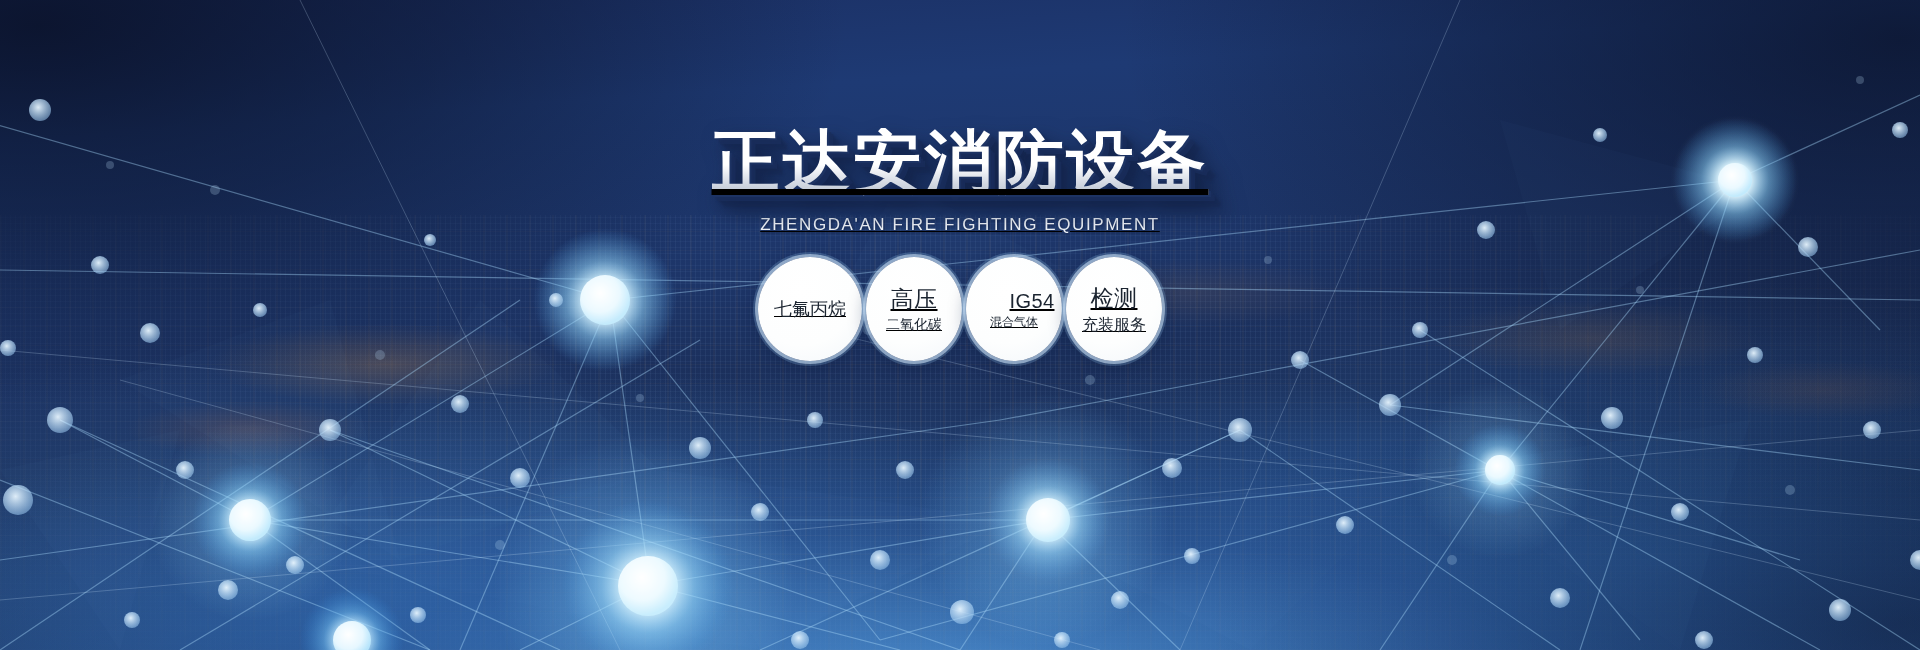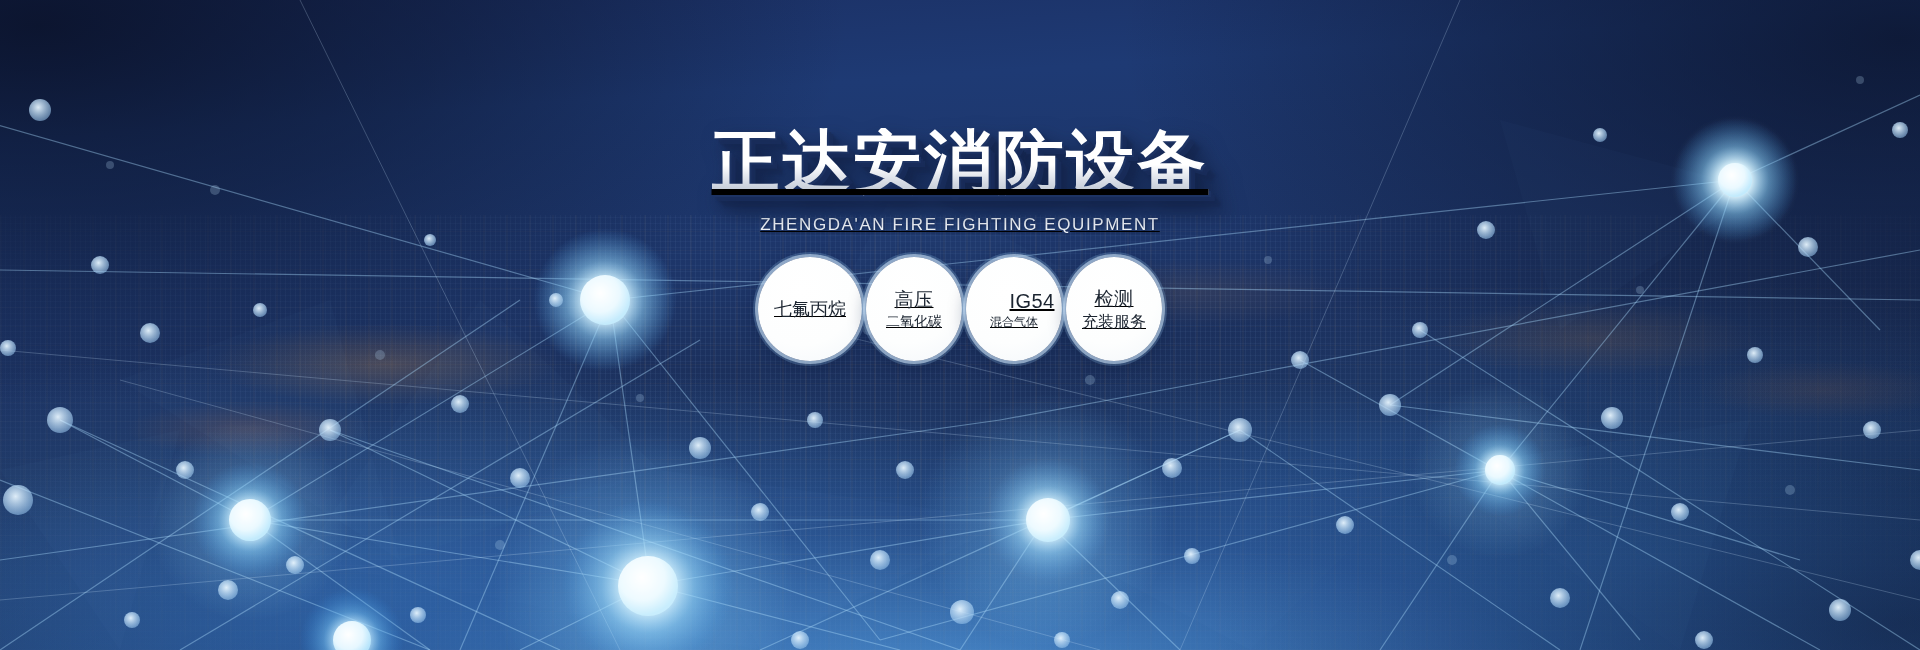--- a/index.html
+++ b/index.html
@@ -155,21 +155,21 @@
       0 5px 18px rgba(8,22,56,0.35);
     font-family: "DejaVu Sans", "Liberation Sans", sans-serif;
     color: #1b2430;
     z-index: 2;
   }
 
   .badge-1 { width: 104px; height: 104px; }
   .badge-2, .badge-3, .badge-4 { width: 96px; height: 104px; }
 
   .badge-line {
-    font-size: 19px;
+    font-size: 23px;
     font-weight: 500;
     line-height: 1.34;
     letter-spacing: 0.5px;
     white-space: nowrap;
   }
   .badge-1 .badge-line { font-size: 18px; letter-spacing: 0px; }
   .badge-3 .badge-line-1 {
     font-family: "Liberation Sans", "DejaVu Sans", sans-serif;
     font-size: 20px;
     letter-spacing: 0.4px;

